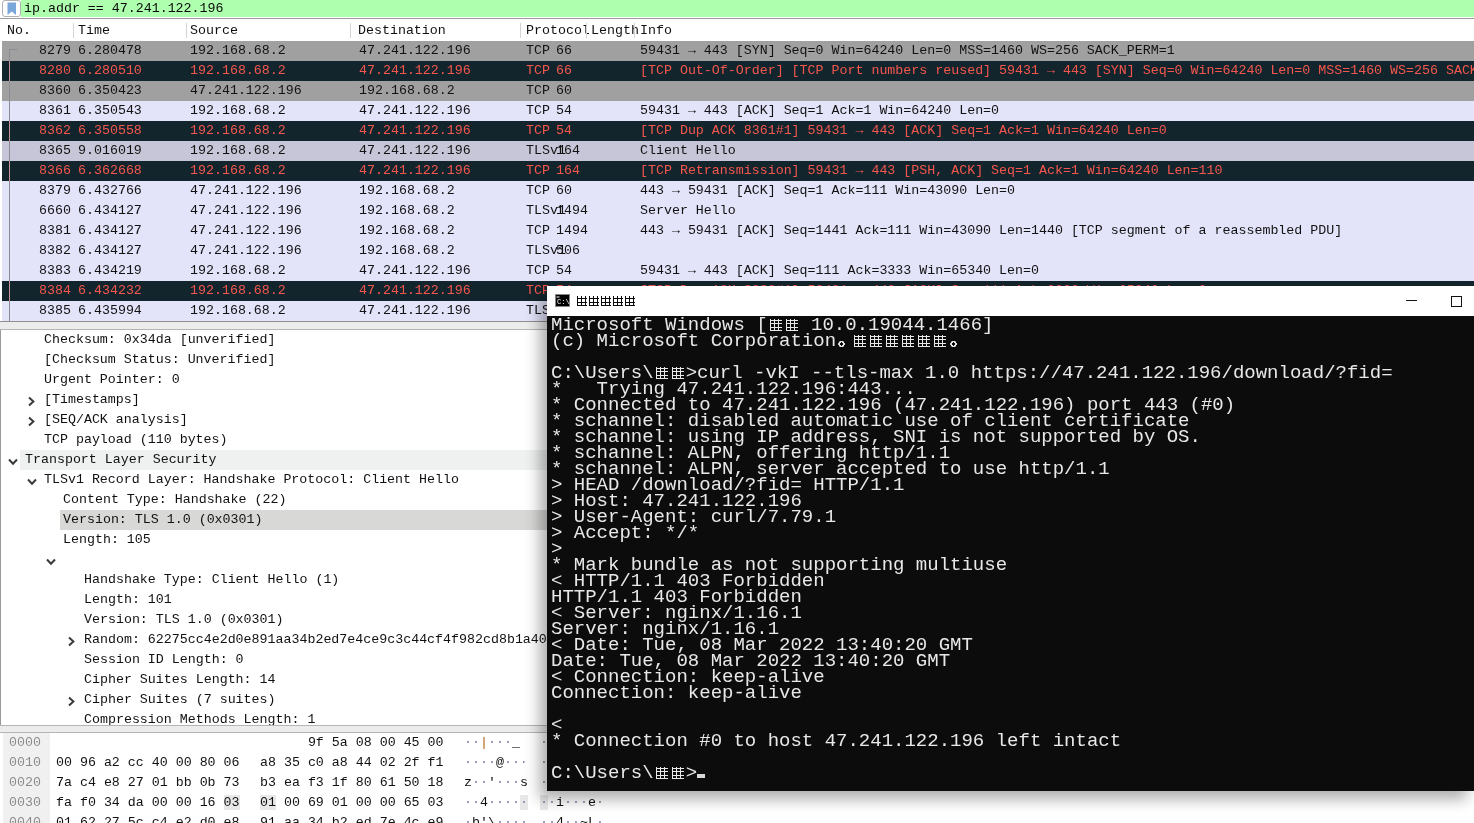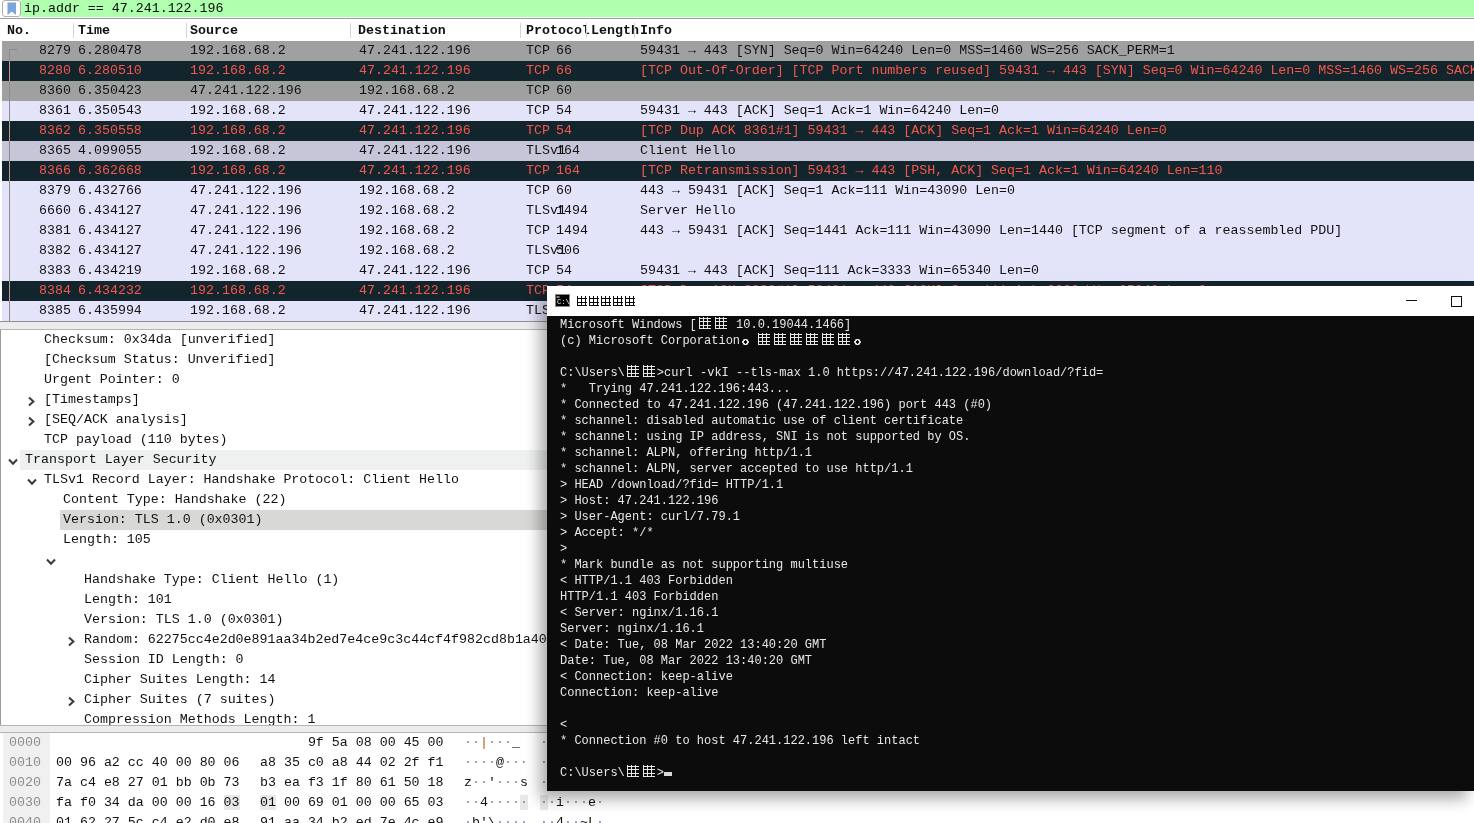--- a/index.html
+++ b/index.html
@@ -7,21 +7,21 @@
        font-family:"Liberation Mono",monospace;font-size:13.3px;color:#111;}
   .abs{position:absolute;}
   
   #fbtn{left:2px;top:0px;width:19px;height:17px;background:#fff;border:1px solid #b0b0b0;
         border-radius:3px;box-sizing:border-box;}
   #ffield{left:21px;top:0px;right:0;height:17px;background:#aeffae;}
   #fdiv2{left:0;top:20px;right:0;height:1px;background:#e4e4e4;}
   #ftext{left:24px;top:1px;height:16px;line-height:16px;white-space:pre;color:#0a0a0a;}
   #fdiv{left:0;top:17.5px;right:0;height:1.5px;background:#9c9c9c;}
   
-  #phead{left:0;top:20px;right:0;height:21px;background:#fff;font-weight:bold;}
+  #phead{left:0;top:20px;right:0;height:21px;background:#fff;font-weight:normal;}
   .hsep{position:absolute;top:3px;height:15px;width:1px;background:#d4d4d4;}
   #phead span{position:absolute;top:0;height:21px;line-height:22px;white-space:pre;}
   
   .prow{position:absolute;left:0;right:0;height:20px;line-height:20px;white-space:pre;}
   .prow span{position:absolute;top:0;height:20px;}
   .cno{left:0px;width:71px;text-align:right;}
   .ctm{left:78px;}
   .csr{left:190px;}
   .cds{left:359px;}
   .cpr{left:526px;}
@@ -46,22 +46,22 @@
   .g2{left:260px;}
   .a1{left:464px;color:#8585a8;}
   .a2{left:540px;color:#8585a8;}
   .pc{color:#111;font-weight:normal;}
   .hb{background:#e8e8e8;}
   .hborder{position:absolute;left:0;right:0;height:1px;background:#9a9a9a;}
   
   #cmdwin{left:547px;top:286px;width:927px;height:505px;background:#0c0c0c;
           box-shadow:-7px 8px 14px rgba(0,0,0,0.33);}
   #cmdtitle{position:absolute;left:0;top:0;right:0;height:30px;background:#fff;}
-  #cmdtext{position:absolute;left:13px;top:31px;margin:0;white-space:pre;color:#e8e8e8;
-           font-size:12px;line-height:16px;font-family:"Liberation Mono",monospace;}
+  #cmdtext{position:absolute;left:4px;top:31px;margin:0;white-space:pre;color:#e8e8e8;
+           font-size:19px;line-height:16px;font-family:"Liberation Mono",monospace;}
   .cjk,.cjkt{display:inline-block;position:relative;width:12px;height:12px;margin:0 2px;
        vertical-align:-1px;background:
         repeating-linear-gradient(0deg, currentColor 0 1px, transparent 1px 3.4px),
         repeating-linear-gradient(90deg, currentColor 0 1px, transparent 1px 4px);}
   .cjkt{width:10px;height:10px;margin:0 1px;vertical-align:-0.5px;}
   .cjko{display:inline-block;width:12px;height:12px;margin:0 2px;vertical-align:-1px;
         background:radial-gradient(circle at 3.5px 9px, transparent 1.6px, currentColor 1.8px 3px, transparent 3.4px);}
 </style>
 </head>
 <body>
@@ -92,21 +92,21 @@
       <i class="hsep" style="left:586px"></i>
       <i class="hsep" style="left:634px"></i>
   </div>
 
   <div id="rows" class="abs" style="left:0;top:41px;right:0;height:280px">
     <div class="prow rgray" style="top:0px"><span class="cno">8279</span><span class="ctm">6.280478</span><span class="csr">192.168.68.2</span><span class="cds">47.241.122.196</span><span class="cpr">TCP</span><span class="cln">66</span><span class="cin">59431 → 443 [SYN] Seq=0 Win=64240 Len=0 MSS=1460 WS=256 SACK_PERM=1</span></div>
     <div class="prow rdark" style="top:20px"><span class="cno">8280</span><span class="ctm">6.280510</span><span class="csr">192.168.68.2</span><span class="cds">47.241.122.196</span><span class="cpr">TCP</span><span class="cln">66</span><span class="cin">[TCP Out-Of-Order] [TCP Port numbers reused] 59431 → 443 [SYN] Seq=0 Win=64240 Len=0 MSS=1460 WS=256 SACK_PERM=1</span></div>
     <div class="prow rgray" style="top:40px"><span class="cno">8360</span><span class="ctm">6.350423</span><span class="csr">47.241.122.196</span><span class="cds">192.168.68.2</span><span class="cpr">TCP</span><span class="cln">60</span></div>
     <div class="prow rlav" style="top:60px"><span class="cno">8361</span><span class="ctm">6.350543</span><span class="csr">192.168.68.2</span><span class="cds">47.241.122.196</span><span class="cpr">TCP</span><span class="cln">54</span><span class="cin">59431 → 443 [ACK] Seq=1 Ack=1 Win=64240 Len=0</span></div>
     <div class="prow rdark" style="top:80px"><span class="cno">8362</span><span class="ctm">6.350558</span><span class="csr">192.168.68.2</span><span class="cds">47.241.122.196</span><span class="cpr">TCP</span><span class="cln">54</span><span class="cin">[TCP Dup ACK 8361#1] 59431 → 443 [ACK] Seq=1 Ack=1 Win=64240 Len=0</span></div>
-    <div class="prow rsel" style="top:100px"><span class="cno">8365</span><span class="ctm">4.099055</span><span class="csr">192.168.68.2</span><span class="cds">47.241.122.196</span><span class="cpr">TLSv1</span><span class="cln">164</span><span class="cin">Client Hello</span></div>
+    <div class="prow rsel" style="top:100px"><span class="cno">8365</span><span class="ctm">9.016019</span><span class="csr">192.168.68.2</span><span class="cds">47.241.122.196</span><span class="cpr">TLSv1</span><span class="cln">164</span><span class="cin">Client Hello</span></div>
     <div class="prow rdark" style="top:120px"><span class="cno">8366</span><span class="ctm">6.362668</span><span class="csr">192.168.68.2</span><span class="cds">47.241.122.196</span><span class="cpr">TCP</span><span class="cln">164</span><span class="cin">[TCP Retransmission] 59431 → 443 [PSH, ACK] Seq=1 Ack=1 Win=64240 Len=110</span></div>
     <div class="prow rlav" style="top:140px"><span class="cno">8379</span><span class="ctm">6.432766</span><span class="csr">47.241.122.196</span><span class="cds">192.168.68.2</span><span class="cpr">TCP</span><span class="cln">60</span><span class="cin">443 → 59431 [ACK] Seq=1 Ack=111 Win=43090 Len=0</span></div>
     <div class="prow rlav" style="top:160px"><span class="cno">6660</span><span class="ctm">6.434127</span><span class="csr">47.241.122.196</span><span class="cds">192.168.68.2</span><span class="cpr">TLSv1</span><span class="cln">1494</span><span class="cin">Server Hello</span></div>
     <div class="prow rlav" style="top:180px"><span class="cno">8381</span><span class="ctm">6.434127</span><span class="csr">47.241.122.196</span><span class="cds">192.168.68.2</span><span class="cpr">TCP</span><span class="cln">1494</span><span class="cin">443 → 59431 [ACK] Seq=1441 Ack=111 Win=43090 Len=1440 [TCP segment of a reassembled PDU]</span></div>
     <div class="prow rlav" style="top:200px"><span class="cno">8382</span><span class="ctm">6.434127</span><span class="csr">47.241.122.196</span><span class="cds">192.168.68.2</span><span class="cpr">TLSv1</span><span class="cln">506</span></div>
     <div class="prow rlav" style="top:220px"><span class="cno">8383</span><span class="ctm">6.434219</span><span class="csr">192.168.68.2</span><span class="cds">47.241.122.196</span><span class="cpr">TCP</span><span class="cln">54</span><span class="cin">59431 → 443 [ACK] Seq=111 Ack=3333 Win=65340 Len=0</span></div>
     <div class="prow rdark" style="top:240px"><span class="cno">8384</span><span class="ctm">6.434232</span><span class="csr">192.168.68.2</span><span class="cds">47.241.122.196</span><span class="cpr">TCP</span><span class="cln">54</span><span class="cin">[TCP Dup ACK 8383#1] 59431 → 443 [ACK] Seq=111 Ack=3333 Win=65340 Len=0</span></div>
     <div class="prow rlav" style="top:260px"><span class="cno">8385</span><span class="ctm">6.435994</span><span class="csr">192.168.68.2</span><span class="cds">47.241.122.196</span><span class="cpr">TLSv1</span><span class="cln">164</span><span class="cin">Client Hello</span></div>
 
     <div class="abs" style="left:9px;top:8px;width:8px;height:1px;background:#8a8a94"></div>

